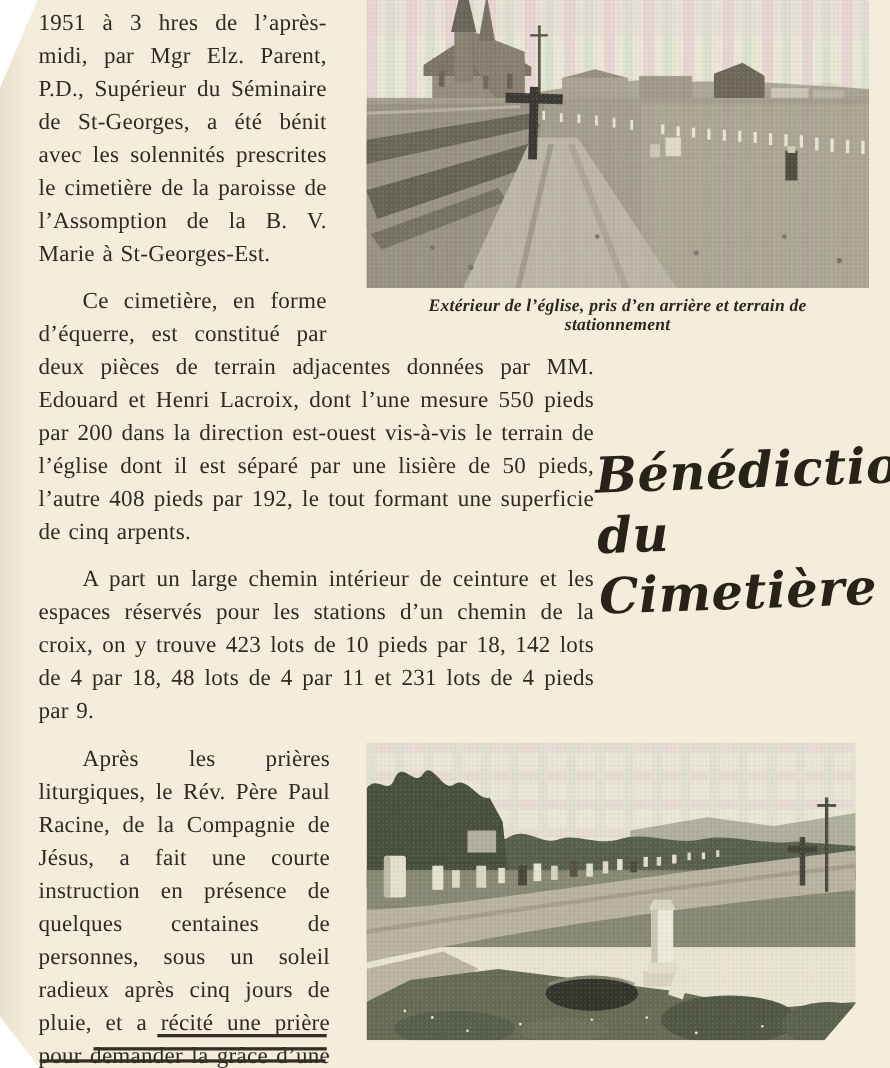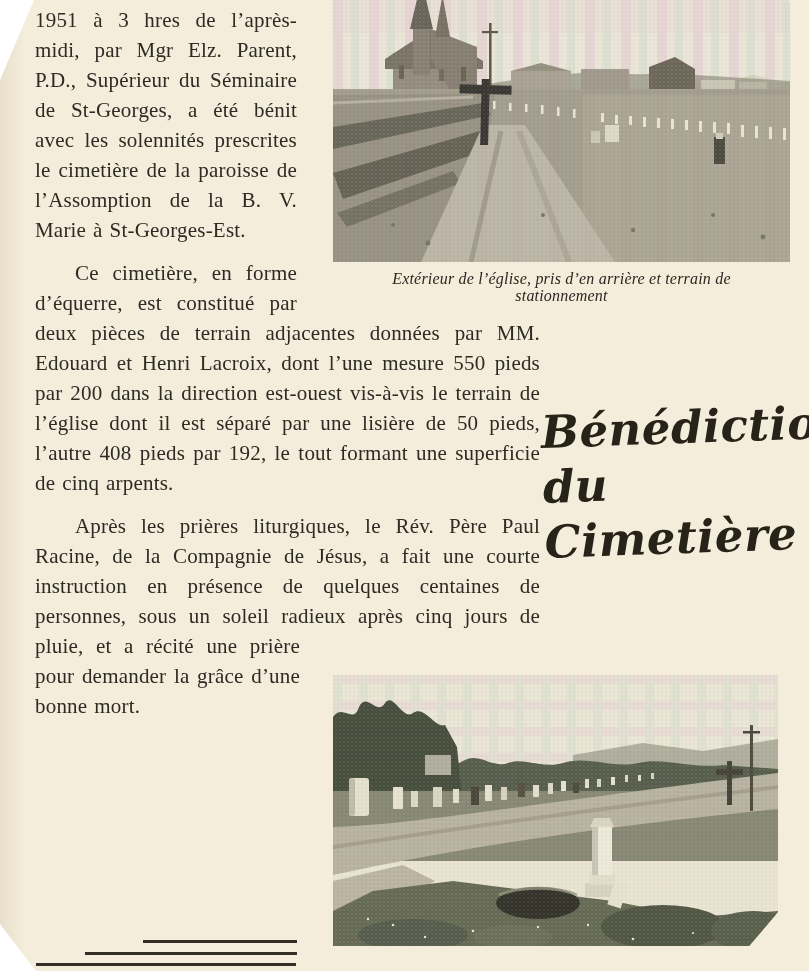--- a/index.html
+++ b/index.html
@@ -52,21 +52,21 @@
   .photo svg{display:block;width:100%;height:100%;}
   .photo1{width:457px;height:287px;
     clip-path:polygon(0 0,426px 0,457px 27px,457px 287px,0 287px);}
   .photo2{width:445px;height:271px;
     clip-path:polygon(0 0,445px 0,445px 237px,416px 271px,0 271px);}
 
   .caption{
     max-width:400px;margin:8px auto 0 auto;
     text-align:center;
     font-size:16px;line-height:17px;
-    font-weight:normal;font-style:italic;
+    font-weight:bold;font-style:italic;
     color:var(--caption-ink);
     letter-spacing:.2px;
   }
 
   .script-title{
     transform:rotate(-2deg);transform-origin:0 0;
     font-family:"DejaVu Serif",serif;
     font-style:italic;font-weight:700;
     font-size:45px;line-height:55px;
     color:var(--title-ink);
@@ -290,20 +290,21 @@
               <circle cx="205" cy="252" r="1.2"></circle>
           </g>
           <rect width="445" height="271" fill="url(#ht2)"></rect>
           <rect width="445" height="271" fill="url(#p2p)" opacity="0.08"></rect>
         </svg>
       </div>
     </div>
 
     <p class="first">Le dimanche 19 août 1951 à 3 hres de l’après-midi, par Mgr Elz. Parent, P.D., Supé­rieur du Séminaire de St-Geor­ges, a été bénit avec les solenni­tés prescrites le cimetière de la paroisse de l’Assomption de la B. V. Marie à St-Georges-Est.</p>
     <p>Ce cimetière, en forme d’é­querre, est constitué par deux pièces de terrain adjacentes don­nées par MM. Edouard et Henri Lacroix, dont l’une mesure 550 pieds par 200 dans la direction est-ouest vis-à-vis le terrain de l’église dont il est séparé par une lisière de 50 pieds, l’autre 408 pieds par 192, le tout formant une superficie de cinq arpents.</p>
+    <p>A part un large chemin intérieur de ceinture et les espaces réservés pour les stations d’un chemin de la croix, on y trouve 423 lots de 10 pieds par 18, 142 lots de 4 par 18, 48 lots de 4 par 11 et 231 lots de 4 pieds par 9.</p>
     <p>Après les prières liturgiques, le Rév. Père Paul Racine, de la Compagnie de Jé­sus, a fait une courte instruc­tion en présence de quelques centaines de personnes, sous un soleil radieux après cinq jours de pluie, et a récité une prière pour demander la grâce d’une bonne mort.</p>
 
   </div>
 
   <div class="rule r1"></div>
   <div class="rule r2"></div>
   <div class="rule r3"></div>
 
   <div class="corner-cut tl"></div>
   <div class="corner-cut bl"></div>

